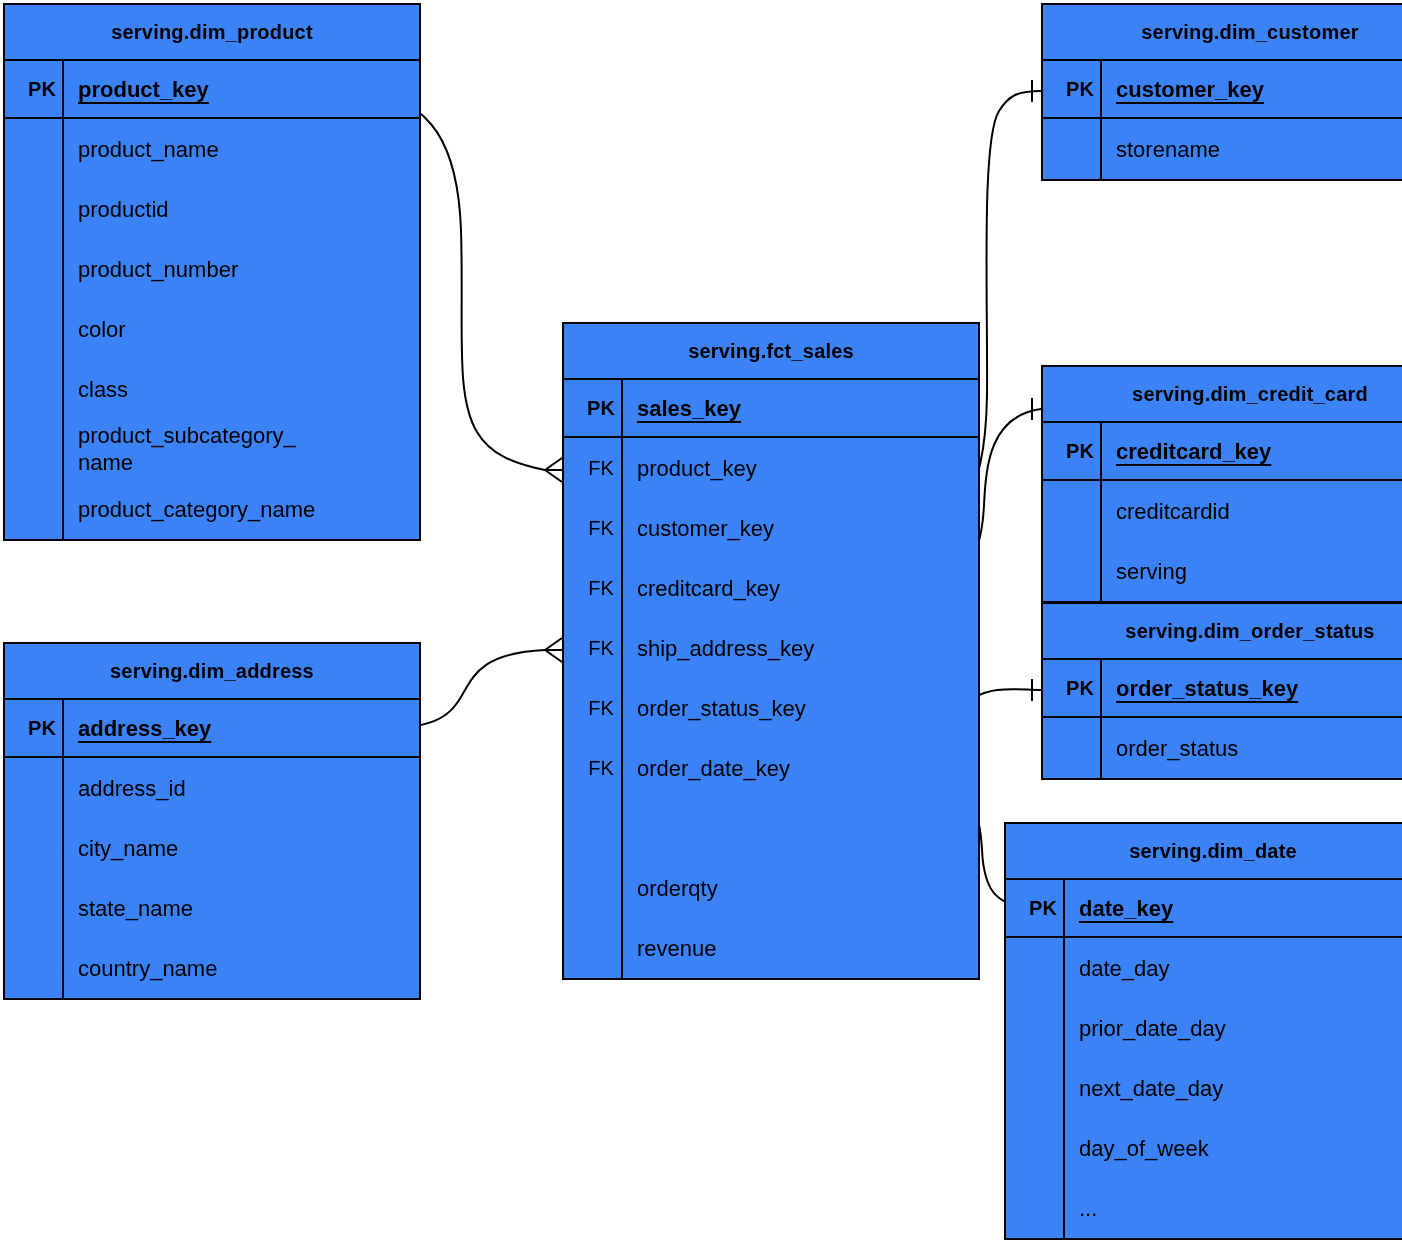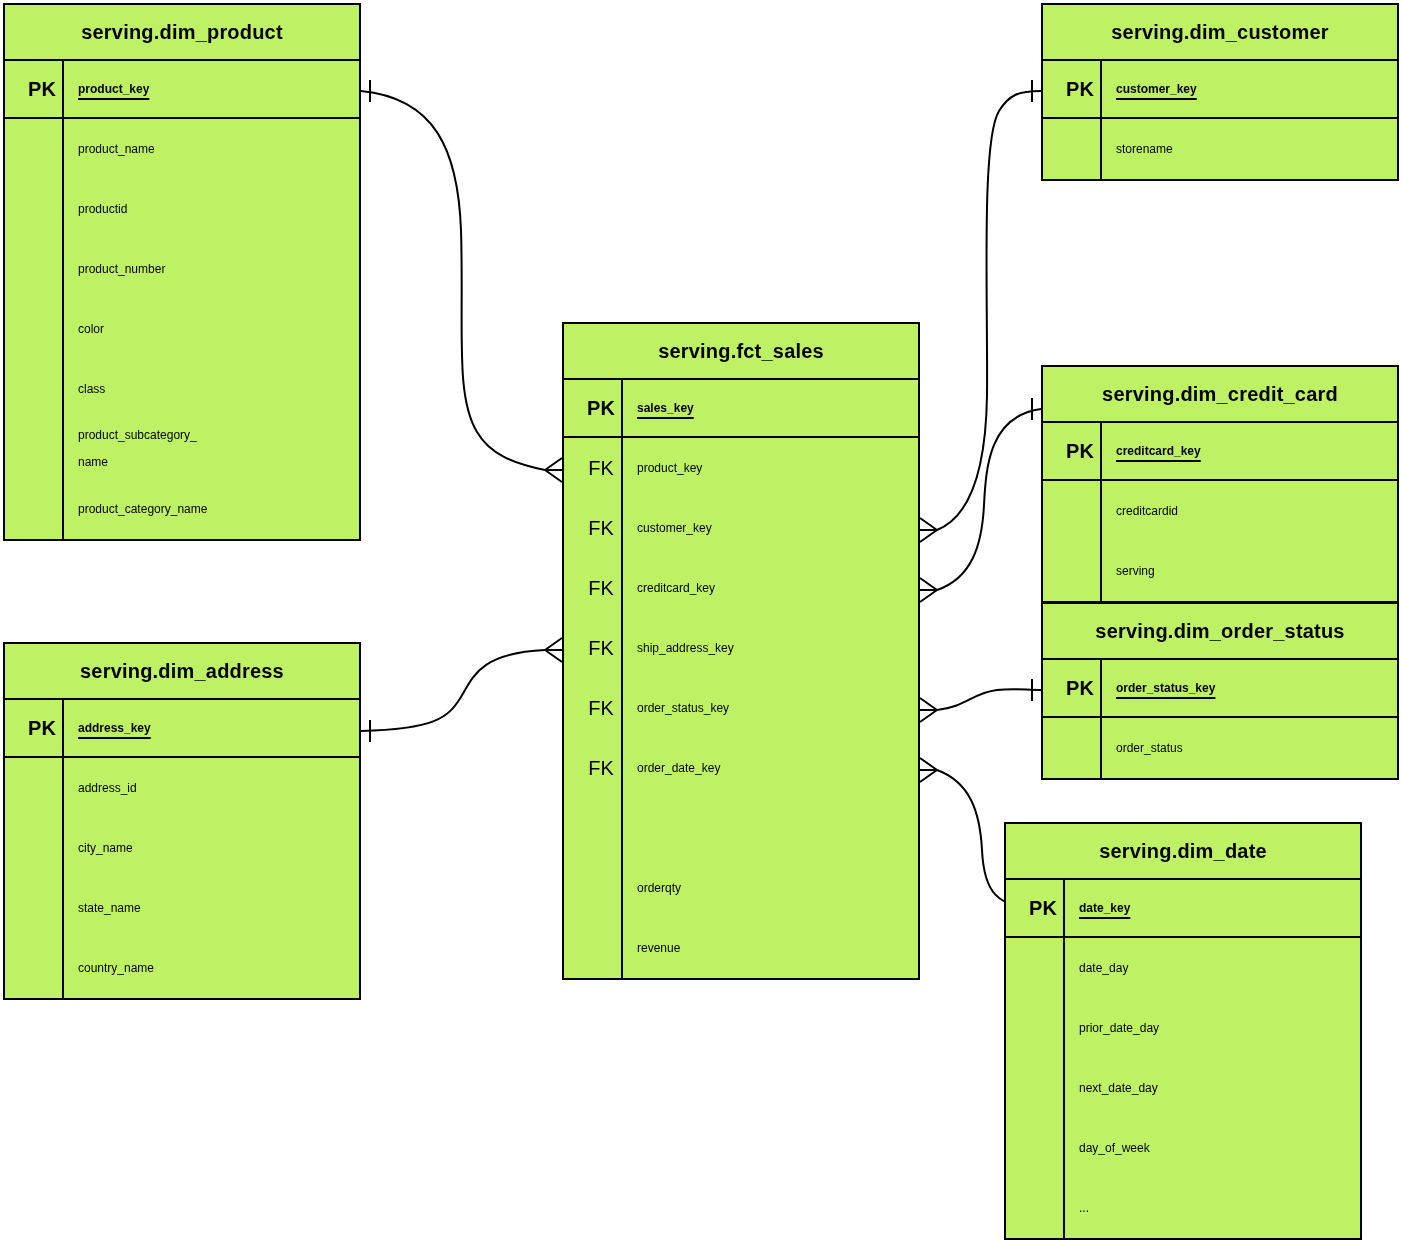--- a/index.html
+++ b/index.html
@@ -10,23 +10,23 @@
     width: 1402px;
     height: 1242px;
     background: #ffffff;
     overflow: hidden;
   }
   .connectors { position: absolute; left: 0; top: 0; width: 1402px; height: 1242px; }
   .connectors path { stroke: #000000; stroke-width: 2; fill: none; }
 
   .etable {
     position: absolute;
-    width: 358px;
+    width: 418px;
     border: 2px solid #000;
-    background: #bef264;
+    background: #3b82f6;
   }
   .thead {
     height: 56px;
     border-bottom: 2px solid #000;
     display: flex;
     align-items: center;
     justify-content: center;
     font-weight: bold;
     font-size: 20px;
     letter-spacing: 0.2px;
@@ -38,21 +38,21 @@
     border-right: 2px solid #000;
     display: flex; align-items: center; justify-content: center;
     font-size: 20px;
     padding-left: 17px;
   }
   .trow.pk .cell-label { font-weight: bold; }
   .cell-name {
     flex: 1;
     display: flex; align-items: center;
     padding-left: 14px; padding-right: 6px;
-    font-size: 12px;
+    font-size: 22px;
     line-height: 27px;
     white-space: pre-line;
   }
   .trow.pk .cell-name {
     font-weight: bold;
     text-decoration: underline;
     text-decoration-thickness: 2px;
     text-underline-offset: 5px;
   }
 </style>

